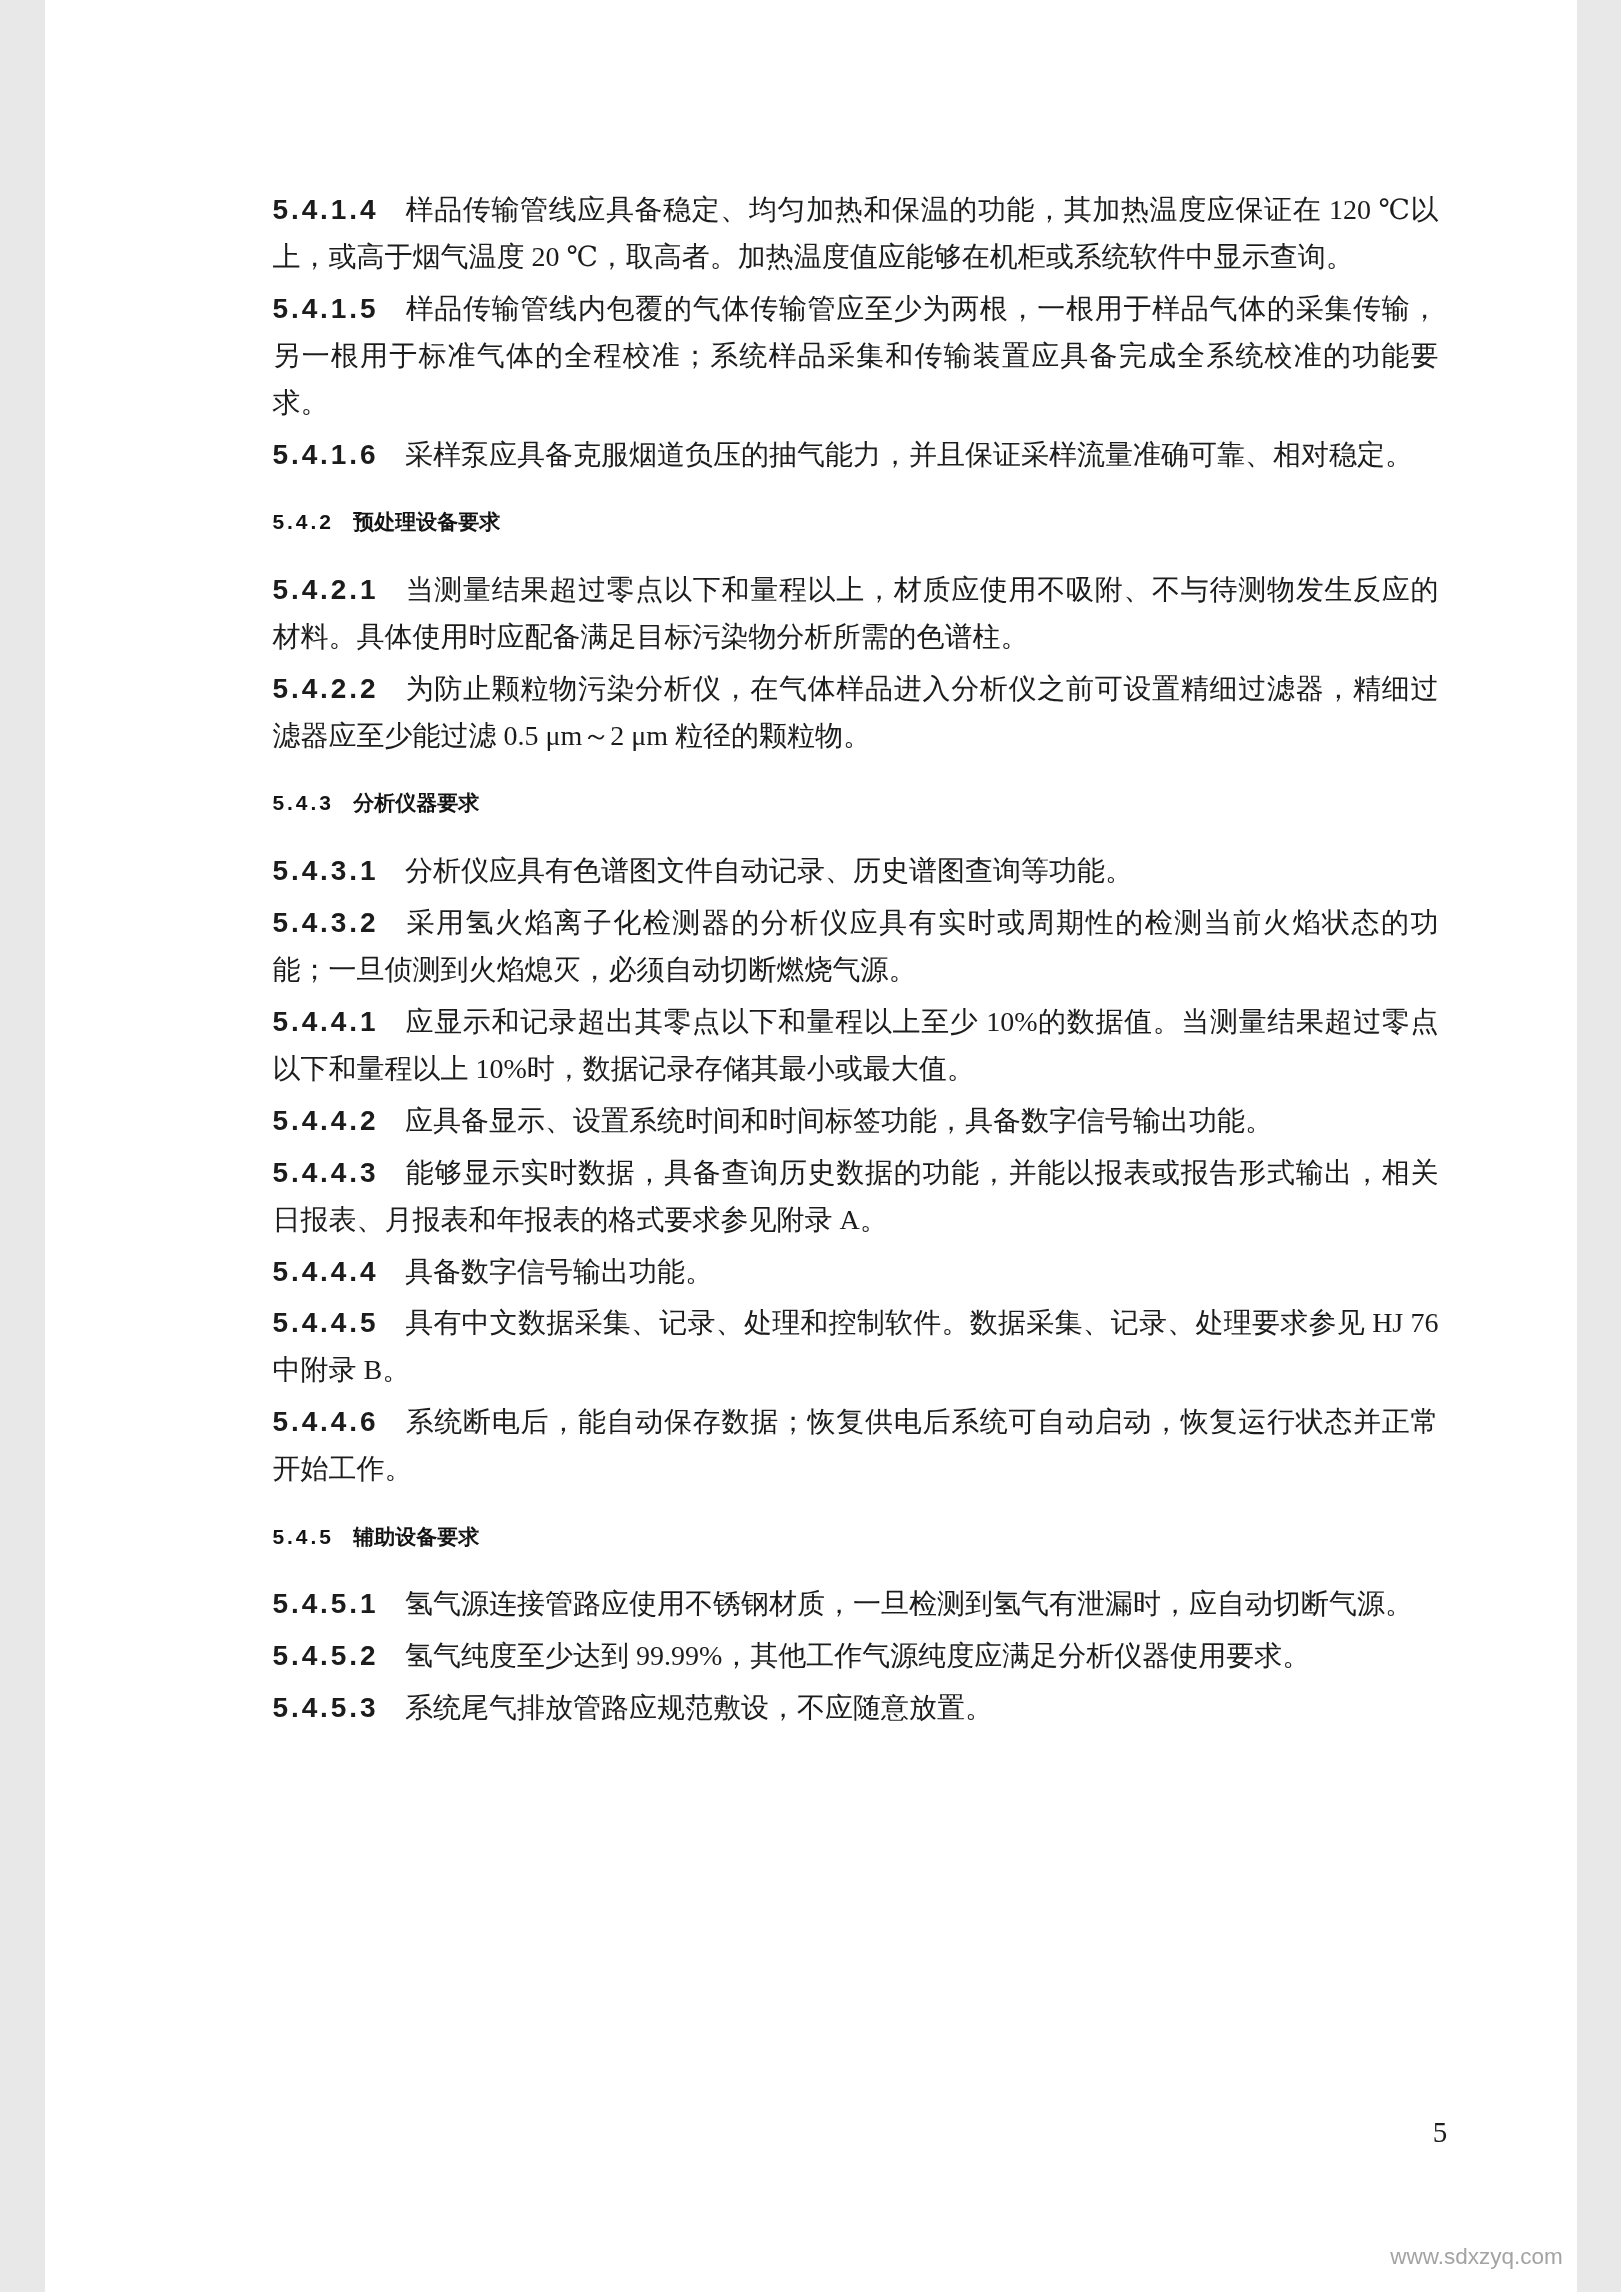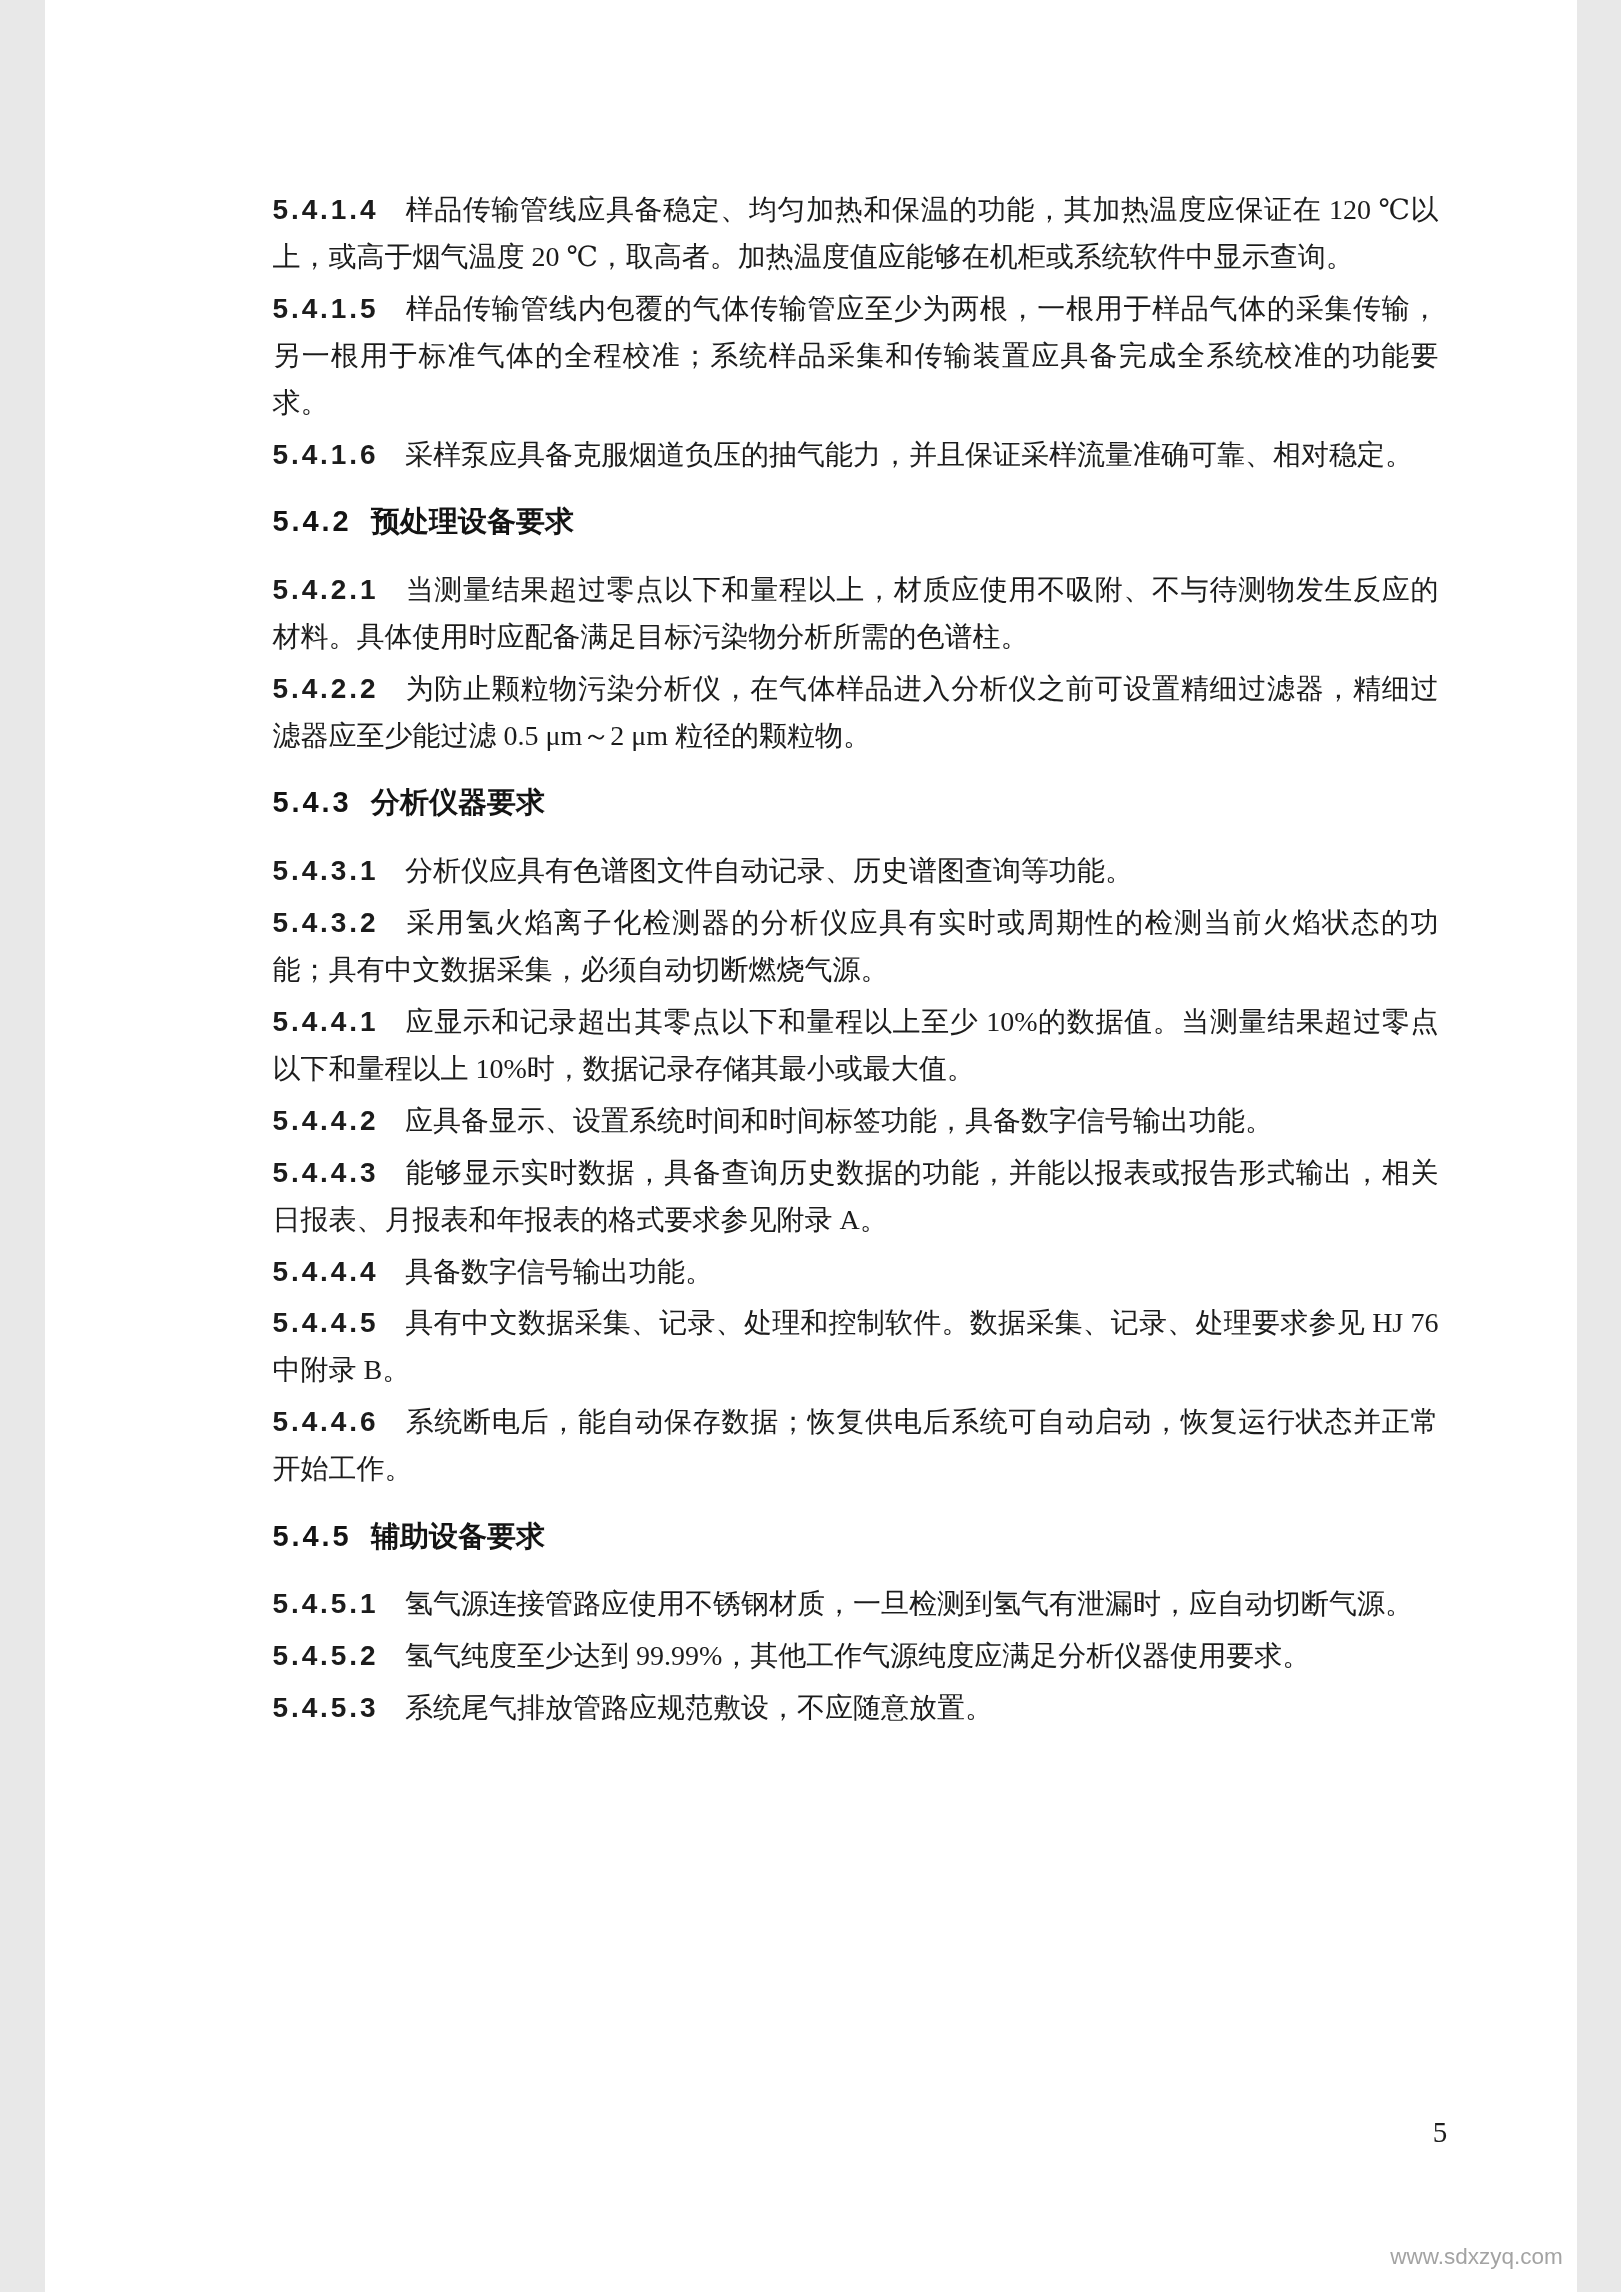--- a/index.html
+++ b/index.html
@@ -28,21 +28,21 @@
   .cnum {
     font-family: "Liberation Sans", "DejaVu Sans", sans-serif;
     font-weight: bold;
     letter-spacing: 2.9px;
     margin-right: 26.5px;
     white-space: nowrap;
   }
   .heading {
     font-family: "Liberation Sans", "DejaVu Sans", sans-serif;
     font-weight: bold;
-    font-size: 29px;
+    font-size: 21px;
     line-height: 47px;
     margin: 20.6px 0 20.6px 0;
     color: #141414;
   }
   .heading .cnum { margin-right: 19.6px; letter-spacing: 2.9px; }
   .page-number {
     position: absolute;
     left: 1372px;
     top: 2113px;
     width: 47px;
@@ -77,21 +77,21 @@
     <div class="heading"><span class="cnum">5.4.2</span><span>预处理设备要求</span></div>
 
     <p class="clause"><span class="cnum">5.4.2.1</span><span>当测量结果超过零点以下和量程以上，材质应使用不吸附、不与待测物发生反应的材料。具体使用时应配备满足目标污染物分析所需的色谱柱。</span></p>
 
     <p class="clause"><span class="cnum">5.4.2.2</span><span>为防止颗粒物污染分析仪，在气体样品进入分析仪之前可设置精细过滤器，精细过滤器应至少能过滤 0.5 μm～2 μm 粒径的颗粒物。</span></p>
 
     <div class="heading"><span class="cnum">5.4.3</span><span>分析仪器要求</span></div>
 
     <p class="clause"><span class="cnum">5.4.3.1</span><span>分析仪应具有色谱图文件自动记录、历史谱图查询等功能。</span></p>
 
-    <p class="clause"><span class="cnum">5.4.3.2</span><span>采用氢火焰离子化检测器的分析仪应具有实时或周期性的检测当前火焰状态的功能；具有中文数据采集，必须自动切断燃烧气源。</span></p>
+    <p class="clause"><span class="cnum">5.4.3.2</span><span>采用氢火焰离子化检测器的分析仪应具有实时或周期性的检测当前火焰状态的功能；一旦侦测到火焰熄灭，必须自动切断燃烧气源。</span></p>
 
 
     <p class="clause"><span class="cnum">5.4.4.1</span><span>应显示和记录超出其零点以下和量程以上至少 10%的数据值。当测量结果超过零点以下和量程以上 10%时，数据记录存储其最小或最大值。</span></p>
 
     <p class="clause"><span class="cnum">5.4.4.2</span><span>应具备显示、设置系统时间和时间标签功能，具备数字信号输出功能。</span></p>
 
     <p class="clause"><span class="cnum">5.4.4.3</span><span>能够显示实时数据，具备查询历史数据的功能，并能以报表或报告形式输出，相关日报表、月报表和年报表的格式要求参见附录 A。</span></p>
 
     <p class="clause"><span class="cnum">5.4.4.4</span><span>具备数字信号输出功能。</span></p>
 

